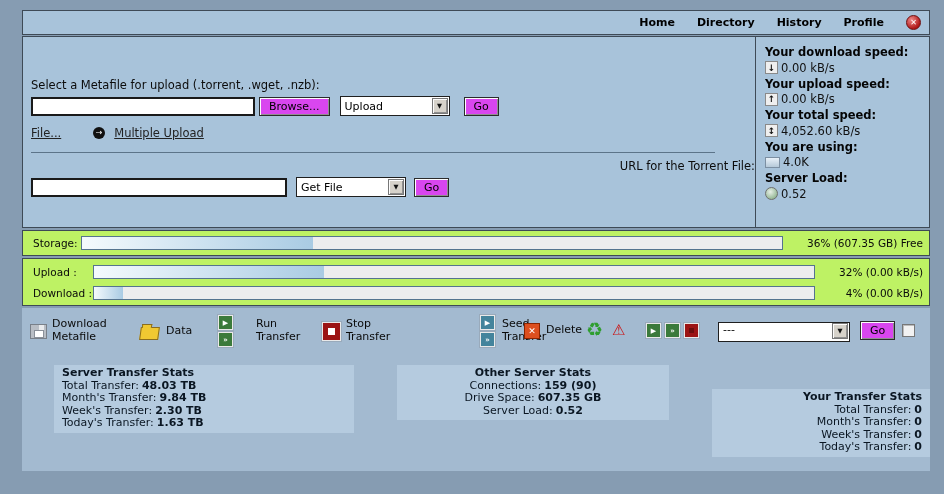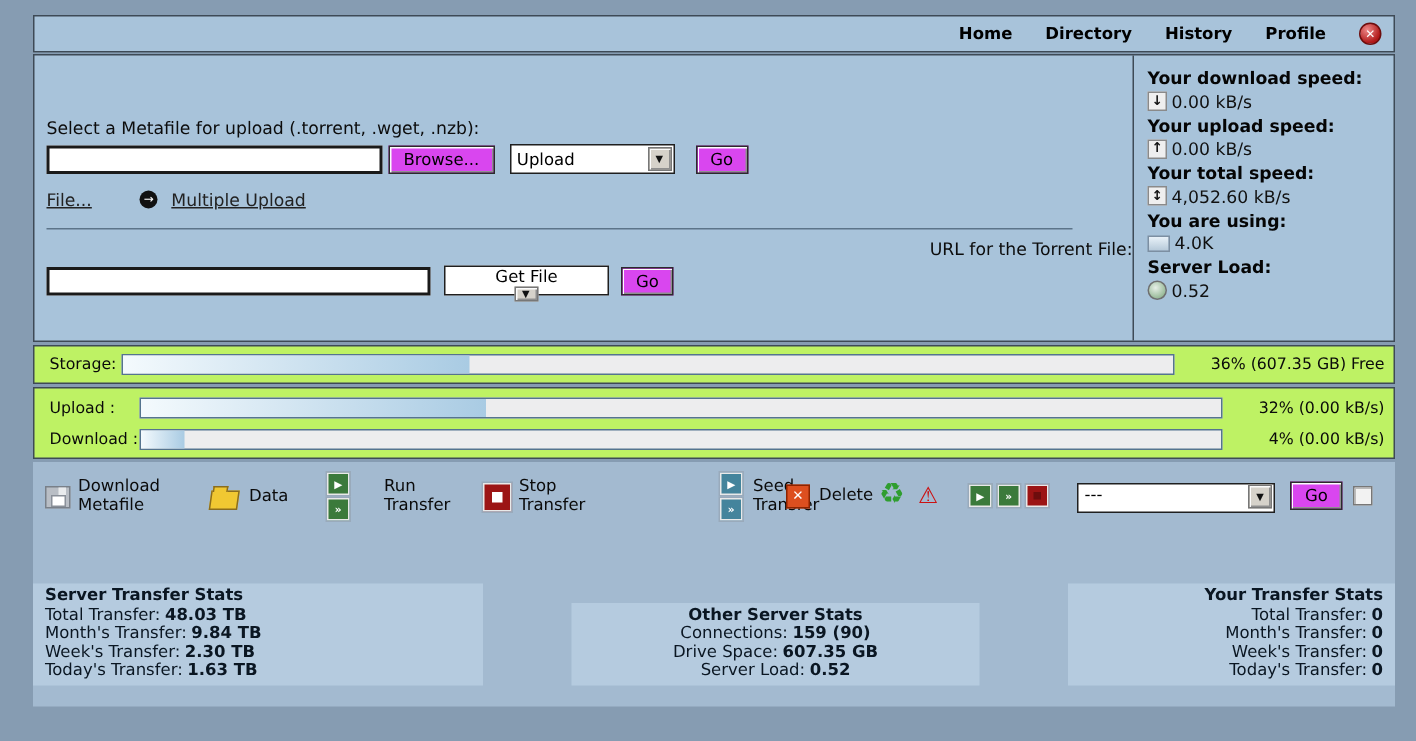--- a/index.html
+++ b/index.html
@@ -27,21 +27,21 @@
   .btn { background:#d946ef; border:1px solid #2b2b2b; font-family:inherit;
          box-shadow:inset 1px 1px 0 #fcfcfc, inset -1px -1px 0 #8f8f8f;
          font-size:11px; color:#000; padding:2px 9px; cursor:pointer; }
   .btn.browse { margin-left:4px; }
   .select { display:inline-flex; align-items:center; height:20px; background:#fff; border:1px solid #1f1f1f; cursor:pointer; }
   .select .val { flex:1; font-size:11px; padding:0 4px; color:#000; }
   .select .arr { width:16px; height:16px; margin-right:1px; background:#d6d2ca;
                  box-shadow:inset 1px 1px 0 #fcfcfc, inset -1px -1px 0 #8f8f8f; border:1px solid #777;
                  font-size:6.5px; display:flex; align-items:center; justify-content:center; color:#111; }
   .sel-upload { width:110px; margin-left:10px; }
-  .sel-getfile { width:110px; margin-left:9px;flex-direction:column; }
+  .sel-getfile { width:110px; margin-left:9px; }
   .go1 { margin-left:14px; }
   .go2 { margin-left:8px; }
   .links-row { margin-top:10px; display:flex; align-items:center; }
   .ulink { font-size:11.5px; color:#222; text-decoration:underline; cursor:pointer; }
   .arrow-disc { width:12px; height:12px; border-radius:50%; background:#111; color:#fff;
                 font-size:8px; line-height:12px; text-align:center; margin-left:32px; }
   .mu-link { margin-left:9px; }
   .sep { width:684px; border-top:1px solid #5c7489; margin-top:12px; }
   .url-label { margin-top:6px;text-align:right; }
 
@@ -96,21 +96,21 @@
   .icon-recycle { font-size:19px; color:#2f9e2f; line-height:19px; }
   .icon-warning { font-size:15px; color:#cc1111; line-height:16px; }
   .tb-select { width:132px; height:20px; }
   .tb-checkbox { width:13px; height:13px; background:#f2f2f2; border:1px solid #777;
                  box-shadow:inset 1px 1px 0 #bbb; cursor:pointer; }
 
   .ajax-links { text-align:center; margin-top:3px; }
   .ajax-links div { font-size:11px; line-height:13px; color:#344d63; }
   .ajax-links .link { cursor:pointer; }
 
-  .stats-row { display:flex; justify-content:space-between; align-items:flex-end; margin-top:9px; }
+  .stats-row { display:flex; justify-content:space-between; align-items:flex-start; margin-top:9px;padding-left:32px; }
   .stat-block { background:#b5cbdf; padding:2px 8px 3px 8px; font-size:11px; line-height:12.5px; color:#0a1622; }
   .stat-title { font-weight:bold; }
   .sv { font-weight:bold; margin-left:3px; }
   .blk-left { width:300px; text-align:left; }
   .blk-center { width:272px; text-align:center; }
   .blk-right { width:218px; text-align:right;margin-top:24px; }
 </style>
 </head>
 <body>
 

